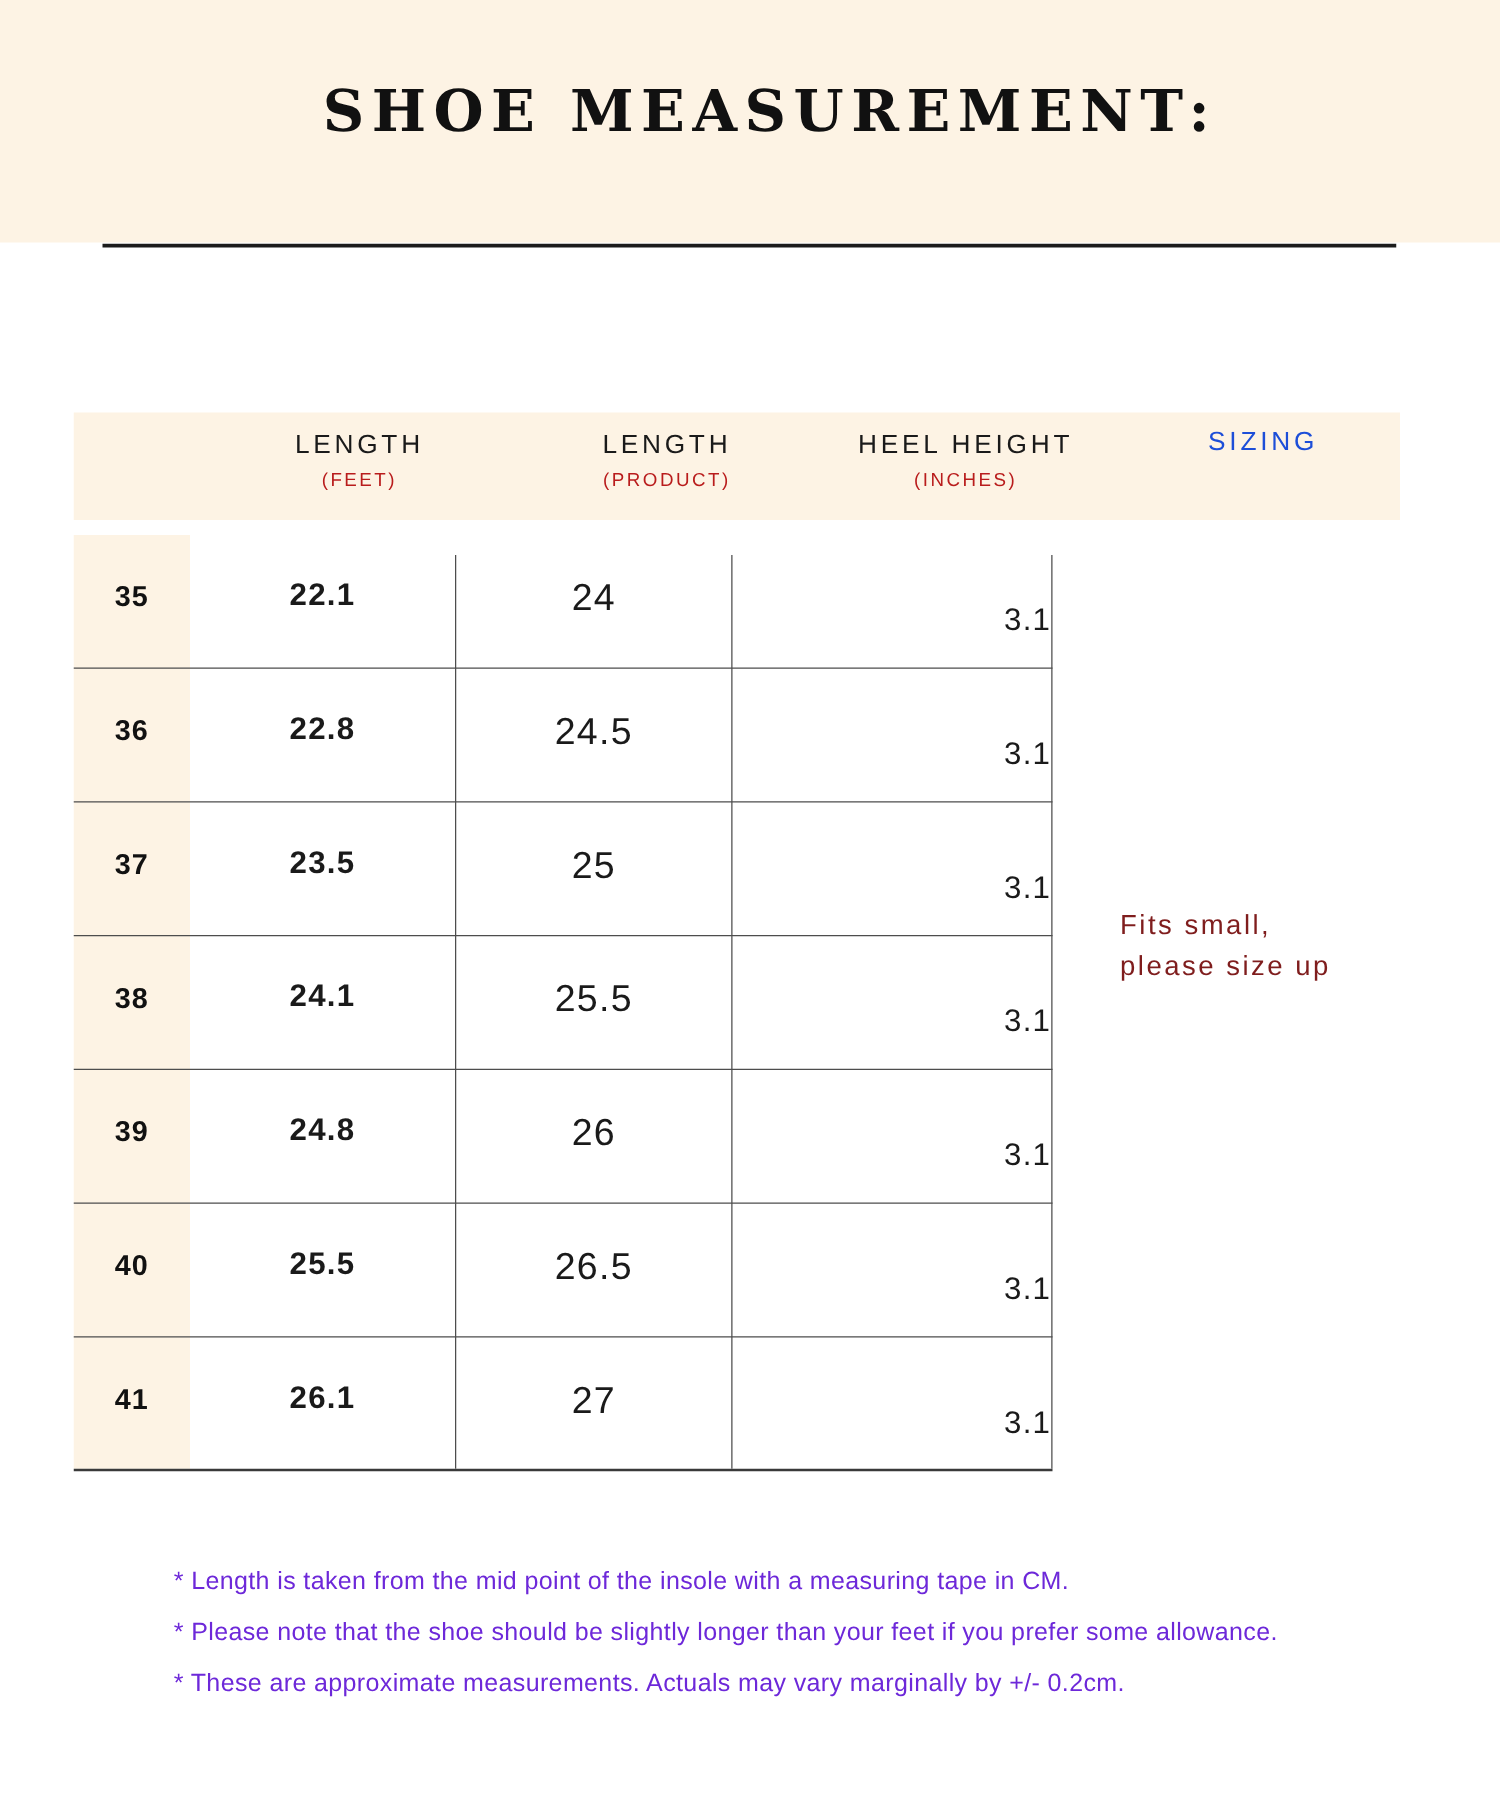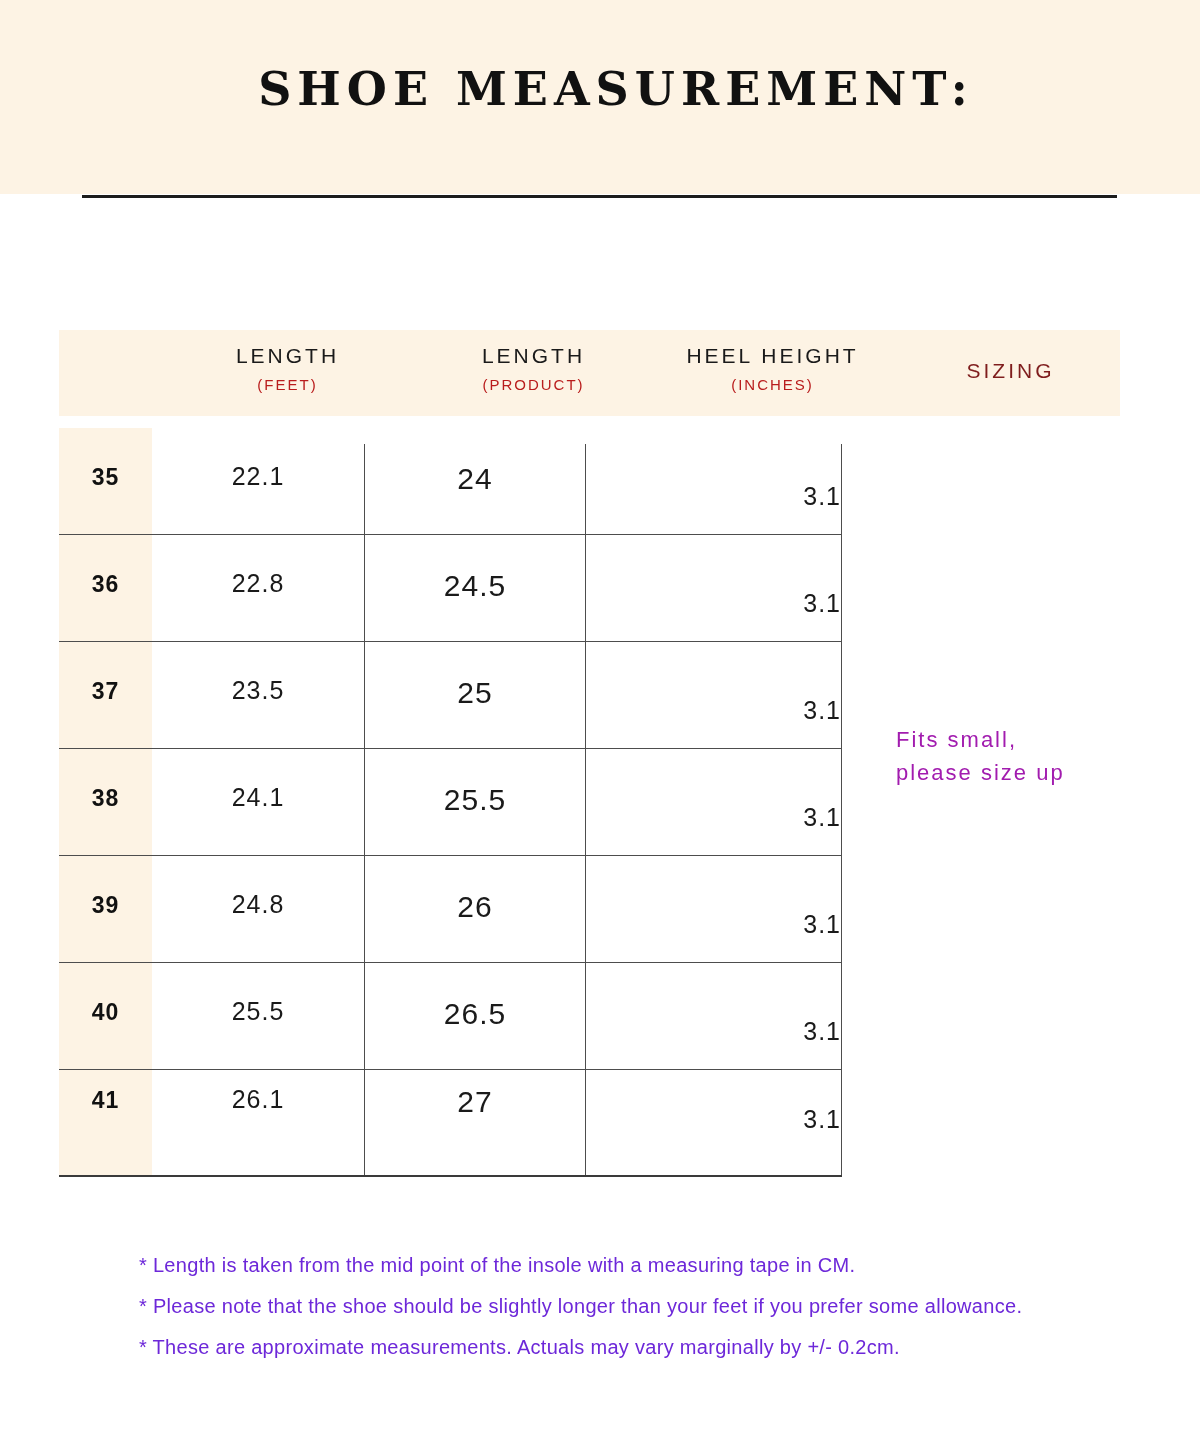--- a/index.html
+++ b/index.html
@@ -80,24 +80,24 @@
     top: 46px;
     font-size: 15px;
     letter-spacing: 2px;
     color: #b91c1c;
     white-space: nowrap;
   }
   .head-single {
     position: absolute;
     left: 0;
     width: 100%;
-    top: 29px;
+    top: 12px;
     font-size: 21px;
     letter-spacing: 3px;
-    color: #7f1d1d;
+    color: #1d4ed8;
     white-space: nowrap;
   }
   #head-length-feet   { left: 93px;  width: 271px; }
   #head-length-prod   { left: 364px; width: 221px; }
   #head-heel-height   { left: 585px; width: 257px; }
   #head-sizing        { left: 842px; width: 219px; }
 
   
   #table-body {
     position: absolute;
@@ -161,20 +161,21 @@
     letter-spacing: 1px;
     color: #111111;
   }
   .cell-feet {
     left: 93px;
     width: 212px;
     top: 34px;
     font-size: 25px;
     letter-spacing: 1px;
     color: #1a1a1a;
+    font-weight: bold;
   }
   .cell-product {
     left: 306px;
     width: 220px;
     top: 34px;
     font-size: 30px;
     letter-spacing: 1px;
     color: #1a1a1a;
   }
   .cell-heel {
@@ -189,21 +190,21 @@
 
   
   #sizing-note {
     position: absolute;
     left: 896px;
     top: 723px;
     width: 260px;
     font-size: 22px;
     line-height: 33px;
     letter-spacing: 2px;
-    color: #a21caf;
+    color: #7f1d1d;
   }
   #sizing-note div { white-space: nowrap; }
 
   
   #footnotes {
     position: absolute;
     left: 139px;
     top: 1245px;
     width: 1000px;
   }
@@ -289,21 +290,21 @@
   <div class="row-sep" style="top:534px"></div>
 
   <div class="row" style="top:535px">
     <div class="cell cell-size">40</div>
     <div class="cell cell-feet">25.5</div>
     <div class="cell cell-product">26.5</div>
     <div class="cell cell-heel">3.1</div>
   </div>
   <div class="row-sep" style="top:641px"></div>
 
-  <div class="row" style="top:623px">
+  <div class="row" style="top:642px">
     <div class="cell cell-size">41</div>
     <div class="cell cell-feet">26.1</div>
     <div class="cell cell-product">27</div>
     <div class="cell cell-heel">3.1</div>
   </div>
 
   <div id="table-bottom-rule"></div>
 
   <div class="vline" id="vline-1"></div>
   <div class="vline" id="vline-2"></div>

